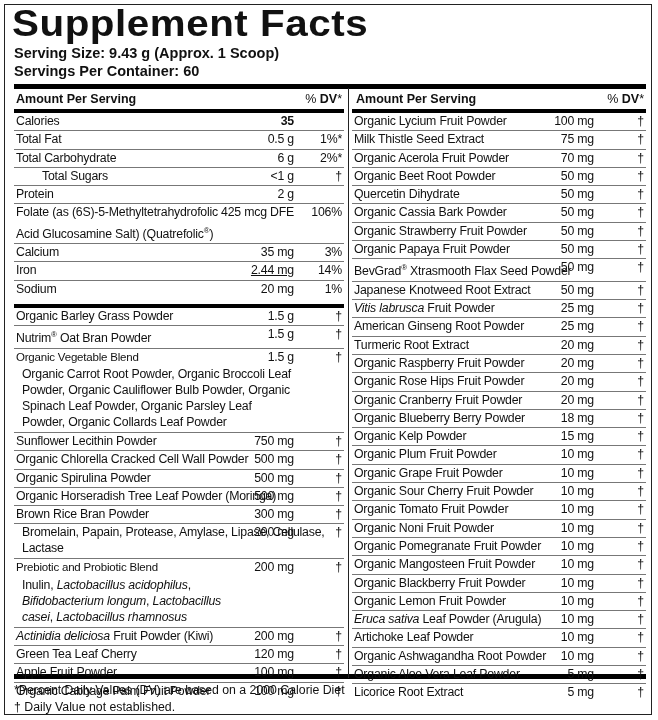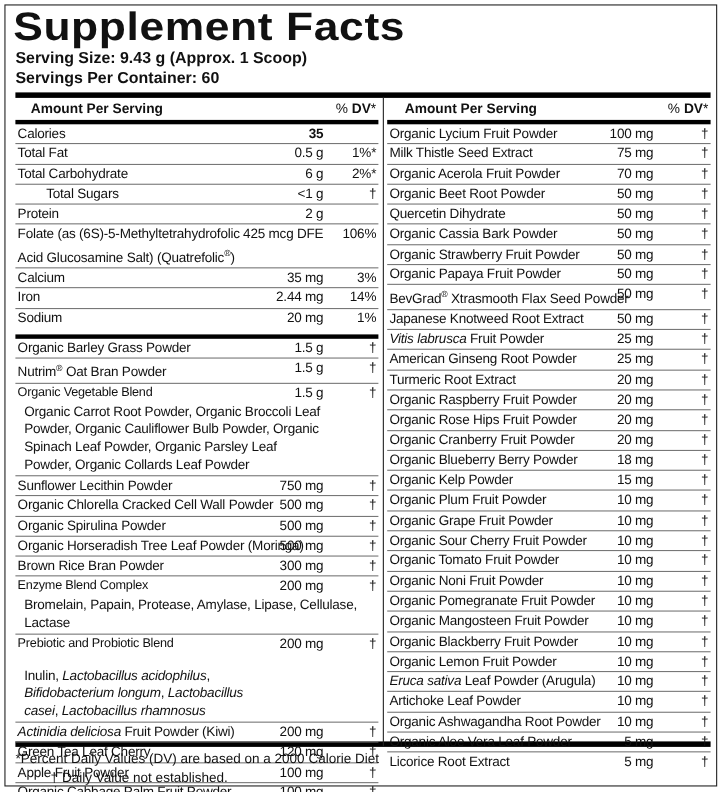--- a/index.html
+++ b/index.html
@@ -2,21 +2,21 @@
 <html><head>
 <meta charset="utf-8">
 <style>
   html, body { margin:0; padding:0; background:#fff; }
   body { width:658px; height:720px; position:relative; font-family:"Liberation Sans", sans-serif; color:#111; overflow:hidden; }
   .label { position:absolute; left:4px; top:4px; width:648px; height:711px; border:1px solid #222; box-sizing:border-box; }
   .title { position:absolute; left:12px; top:4px; font-size:36px; font-weight:bold; letter-spacing:0.5px; line-height:40px; transform:scaleX(1.12); transform-origin:left; }
   .serving { position:absolute; left:14px; font-size:14.5px; font-weight:bold; line-height:18px; }
   .thick { position:absolute; background:#000; }
   .col { position:absolute; top:88px; }
-  .colhead { position:absolute; top:4px; left:12px; right:0; height:18px; font-size:12.5px; font-weight:bold;text-decoration:underline; }
+  .colhead { position:absolute; top:4px; left:0; right:0; height:18px; font-size:12.5px; font-weight:bold;text-decoration:underline; }
   .colhead .dv { position:absolute; right:2px; top:0; font-weight:normal; }
   .colhead .dv b { font-weight:bold; }
   .rows { position:absolute; left:0; right:0; }
   .row { position:relative; border-bottom:1px solid #777; font-size:12.3px; line-height:17.3px; font-family:"Liberation Sans Narrow","Liberation Sans", sans-serif; letter-spacing:-0.2px; }
   .row:last-child { border-bottom:none; }
   .row .name { display:block; padding-left:2px; white-space:nowrap; }
   .row .amt { position:absolute; top:0; white-space:nowrap; }
   .row .dvv { position:absolute; top:0; right:2px; }
   .row.indent .name { padding-left:28px; }
   .row.bold .name { font-weight:normal; font-size:11.5px; }
@@ -75,21 +75,21 @@
         <span class="amt" style="right: 50px;">425 mcg DFE</span>
         <span class="dvv">106%</span>
       </div>
       <div class="row">
         <span class="name">Calcium</span>
         <span class="amt" style="right: 50px; text-align: right;">35 mg</span>
         <span class="dvv">3%</span>
       </div>
       <div class="row">
         <span class="name">Iron</span>
-        <span class="amt" style="right: 50px;">2.44 mg</span>
+        <span class="amt" style="right: 50px; text-decoration: underline;">2.44 mg</span>
         <span class="dvv">14%</span>
       </div>
       <div class="row">
         <span class="name">Sodium</span>
         <span class="amt" style="right: 50px;">20 mg</span>
         <span class="dvv">1%</span>
       </div>
     </div>
   <div class="rows" id="left-ingredients" style="top:220px;">
       <div class="row">
@@ -127,30 +127,29 @@
         <span class="name">Organic Horseradish Tree Leaf Powder (Moringa)</span>
         <span class="amt" style="right: 50px;">500 mg</span>
         <span class="dvv">†</span>
       </div>
       <div class="row">
         <span class="name">Brown Rice Bran Powder</span>
         <span class="amt" style="right: 50px;">300 mg</span>
         <span class="dvv">†</span>
       </div>
       <div class="row bold">
-        <span class="name">Enzyme Blend Complex</span>
         <span class="amt" style="right: 50px;">200 mg</span>
         <span class="dvv">†</span>
         <div class="sub" style="width: 325px;">Bromelain, Papain, Protease, Amylase, Lipase, Cellulase, Lactase</div>
       </div>
       <div class="row bold">
         <span class="name">Prebiotic and Probiotic Blend</span>
         <span class="amt" style="right: 50px;">200 mg</span>
         <span class="dvv">†</span>
-        <div class="sub" style="width: 200px; margin-top: 12px;">Inulin, <i>Lactobacillus acidophilus</i>, <i>Bifidobacterium longum</i>, <i>Lactobacillus casei</i>, <i>Lactobacillus rhamnosus</i></div>
+        <div class="sub" style="width: 200px;">Inulin, <i>Lactobacillus acidophilus</i>, <i>Bifidobacterium longum</i>, <i>Lactobacillus casei</i>, <i>Lactobacillus rhamnosus</i></div>
       </div>
       <div class="row">
         <span class="name"><i>Actinidia deliciosa</i> Fruit Powder (Kiwi)</span>
         <span class="amt" style="right: 50px;">200 mg</span>
         <span class="dvv">†</span>
       </div>
       <div class="row">
         <span class="name">Green Tea Leaf Cherry</span>
         <span class="amt" style="right: 50px;">120 mg</span>
         <span class="dvv">†</span>
@@ -331,13 +330,13 @@
       </div>
       <div class="row">
         <span class="name">Licorice Root Extract</span>
         <span class="amt" style="right: 52px;">5 mg</span>
         <span class="dvv">†</span>
       </div>
     </div>
 </div>
 
 <div class="foot" style="top:682px;">*Percent Daily Values (DV) are based on a 2000 Calorie Diet</div>
-<div class="foot" style="top:699px;margin-left:32px;">† Daily Value not established.</div>
+<div class="foot" style="top:699px;">† Daily Value not established.</div>
 
 </body></html>

